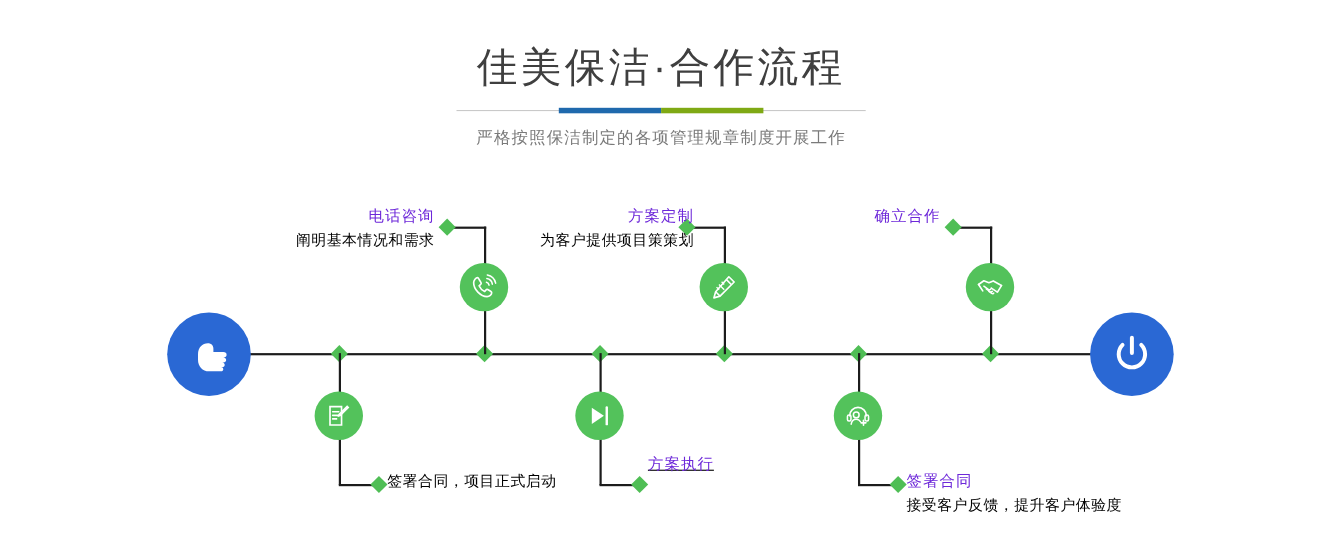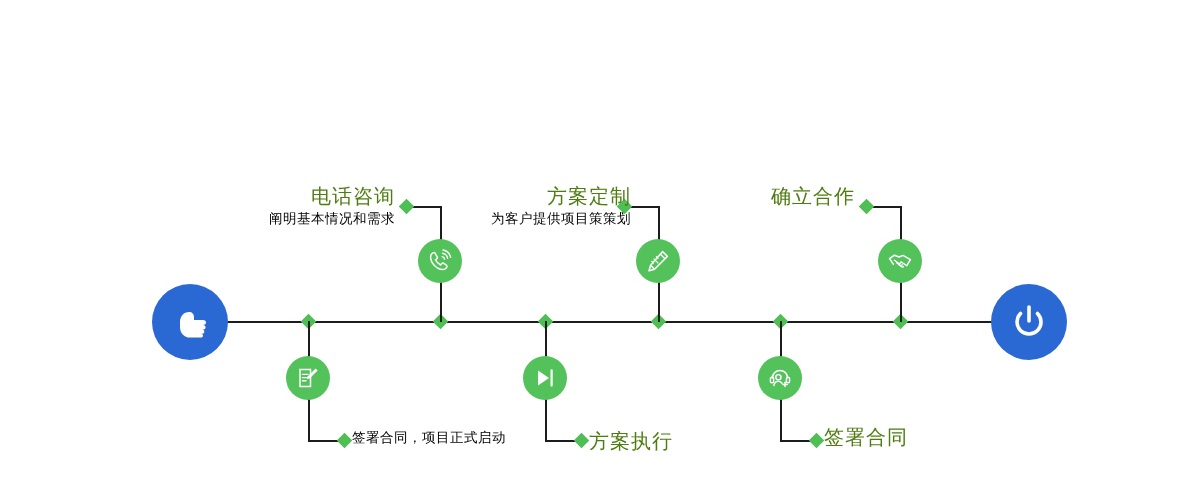--- a/index.html
+++ b/index.html
@@ -83,34 +83,43 @@
   .node-circle{
     position:absolute;
     width:44px;height:44px;border-radius:50%;
     background:#53c25b;
     display:flex;align-items:center;justify-content:center;
   }
   .node-circle svg{display:block;}
 
   .label{position:absolute;white-space:nowrap;}
   .label .lbl-title{
-    font-size:20px;color:#4d7c0f;line-height:22px;letter-spacing:1px;
+    font-size:14px;color:#6d28d9;line-height:22px;letter-spacing:1px;
   }
   .label .lbl-desc{
     font-size:13.5px;color:#000000;line-height:20px;letter-spacing:0.5px;
     margin-top:2px;
   }
   .label.above{text-align:right;}
   .label.below{text-align:left;}
 </style>
 </head>
 <body>
 
 <div class="page">
 
+  <div class="header">
+    <div class="title">佳美保洁·合作流程</div>
+    <div class="divider">
+      <div class="rule"></div>
+      <div class="seg-blue"></div>
+      <div class="seg-green"></div>
+    </div>
+    <div class="subtitle">严格按照保洁制定的各项管理规章制度开展工作</div>
+  </div>
 
   <div class="timeline">
 
     <div class="axis"></div>
 
     <div class="endcap start">
       <span>
         <svg width="40" height="40" viewBox="0 0 40 40">
           <path d="M10 20 C10 14 14 10 19 10 C22 10 24 12 24 15 L24 18 L33 18 C35 18 36 19 36 20.5
                    C36 22 35 23 33 23 L30 23 L33 23 C34.6 23 35.6 24 35.6 25.3 C35.6 26.7 34.6 27.6 33 27.6
@@ -200,21 +209,21 @@
     <div class="connector hline" style="left:545px;top:440px;width:36px;"></div>
     <div class="diamond" style="left:576px;top:435px;"></div>
     <div class="node-circle" style="left:523px;top:356px;">
       <span>
         <svg width="26" height="26" viewBox="0 0 26 26">
           <path d="M6 5.6 L17 13 L6 20.4 Z" fill="#ffffff"></path>
           <line x1="19.6" y1="5.4" x2="19.6" y2="20.6" stroke="#ffffff" stroke-width="2.2" stroke-linecap="round"></line>
         </svg>
       </span>
     </div>
-    <div class="label below" style="left:589px;top:430px;">
+    <div class="label below" style="left:589px;top:410px;text-decoration:underline;">
       <div class="lbl-title">方案执行</div>
     </div>
 
     <div class="connector vline" style="left:900px;top:206px;height:116px;"></div>
     <div class="connector hline" style="left:869px;top:206px;width:33px;"></div>
     <div class="diamond" style="left:861px;top:201px;"></div>
     <div class="node-circle" style="left:878px;top:239px;">
       <span>
         <svg width="26" height="26" viewBox="0 0 26 26">
           <path d="M2.6 10.6 L7.4 7.2 L12 9 L16 7.4 L23.4 11.6" fill="none" stroke="#ffffff" stroke-width="1.5" stroke-linejoin="round" stroke-linecap="round"></path>
@@ -242,16 +251,17 @@
           <rect x="19.4" y="12.2" width="3.2" height="5.6" rx="1.4" fill="none" stroke="#ffffff" stroke-width="1.4"></rect>
           <circle cx="11.4" cy="12.2" r="2.6" fill="none" stroke="#ffffff" stroke-width="1.4"></circle>
           <path d="M6.8 20.6 C7.4 17.6 9.2 16.2 11.4 16.2 C13 16.2 14.4 17 15.2 18.4" fill="none" stroke="#ffffff" stroke-width="1.4" stroke-linecap="round"></path>
           <line x1="18" y1="17.2" x2="18" y2="21.6" stroke="#ffffff" stroke-width="1.5" stroke-linecap="round"></line>
           <line x1="15.8" y1="19.4" x2="20.2" y2="19.4" stroke="#ffffff" stroke-width="1.5" stroke-linecap="round"></line>
         </svg>
       </span>
     </div>
     <div class="label below" style="left:824px;top:426px;">
       <div class="lbl-title">签署合同</div>
+      <div class="lbl-desc">接受客户反馈，提升客户体验度</div>
     </div>
 
   </div>
 </div>
 
 </body></html>

